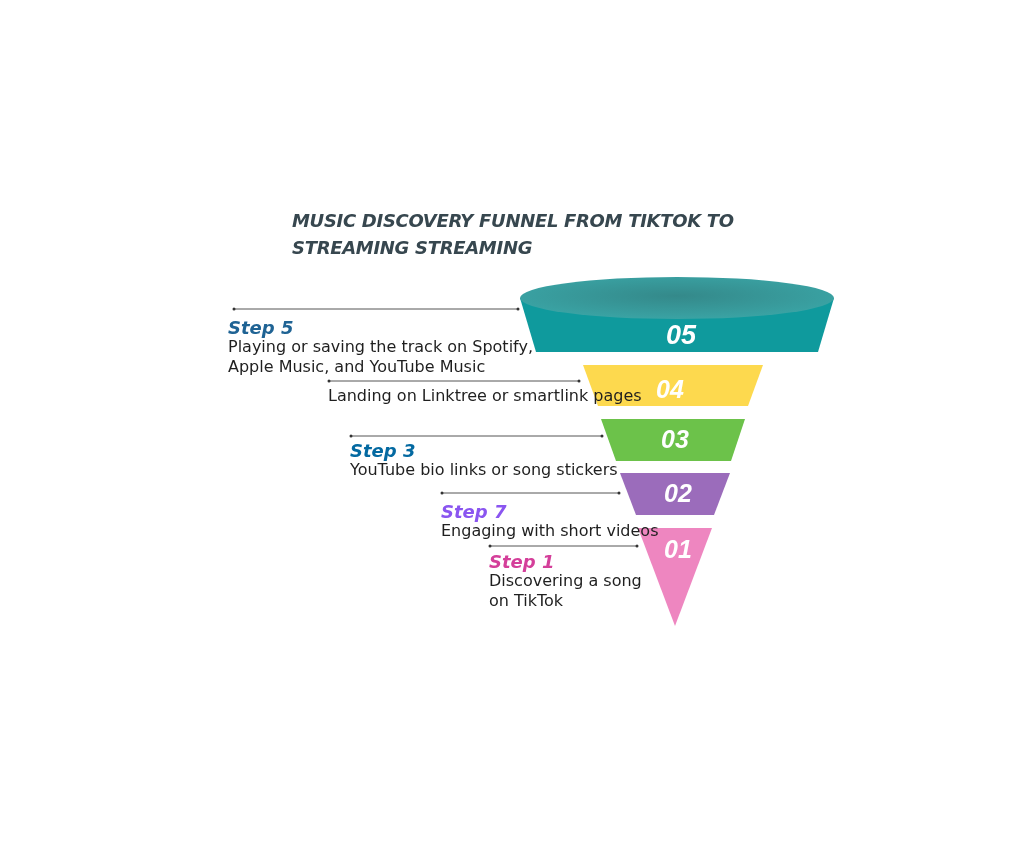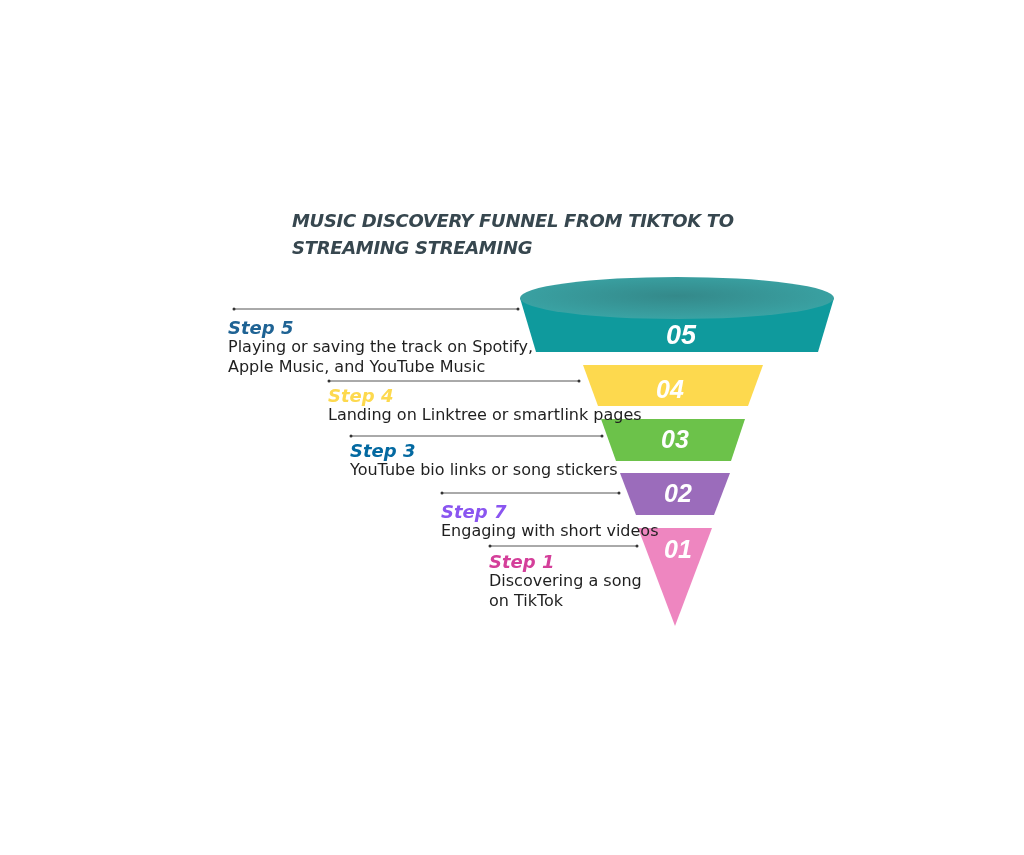--- a/index.html
+++ b/index.html
@@ -64,21 +64,20 @@
   </g>
 </svg>
 
 <div class="step" style="left:228px; top:318px;">
   <div class="label" style="color:#1f6394;">Step 5</div>
   <div class="desc">Playing or saving the track on Spotify,</div>
   <div class="desc">Apple Music, and YouTube Music</div>
 </div>
 
 <div class="step" style="left:328px; top:386px;">
-  <div class="label" style="color:#fdd94e;">Step 4</div>
   <div class="desc">Landing on Linktree or smartlink pages</div>
 </div>
 
 <div class="step" style="left:350px; top:441px;">
   <div class="label" style="color:#0369a1;">Step 3</div>
   <div class="desc">YouTube bio links or song stickers</div>
 </div>
 
 <div class="step" style="left:441px; top:502px;">
   <div class="label" style="color:#8a55f0;">Step 7</div>

